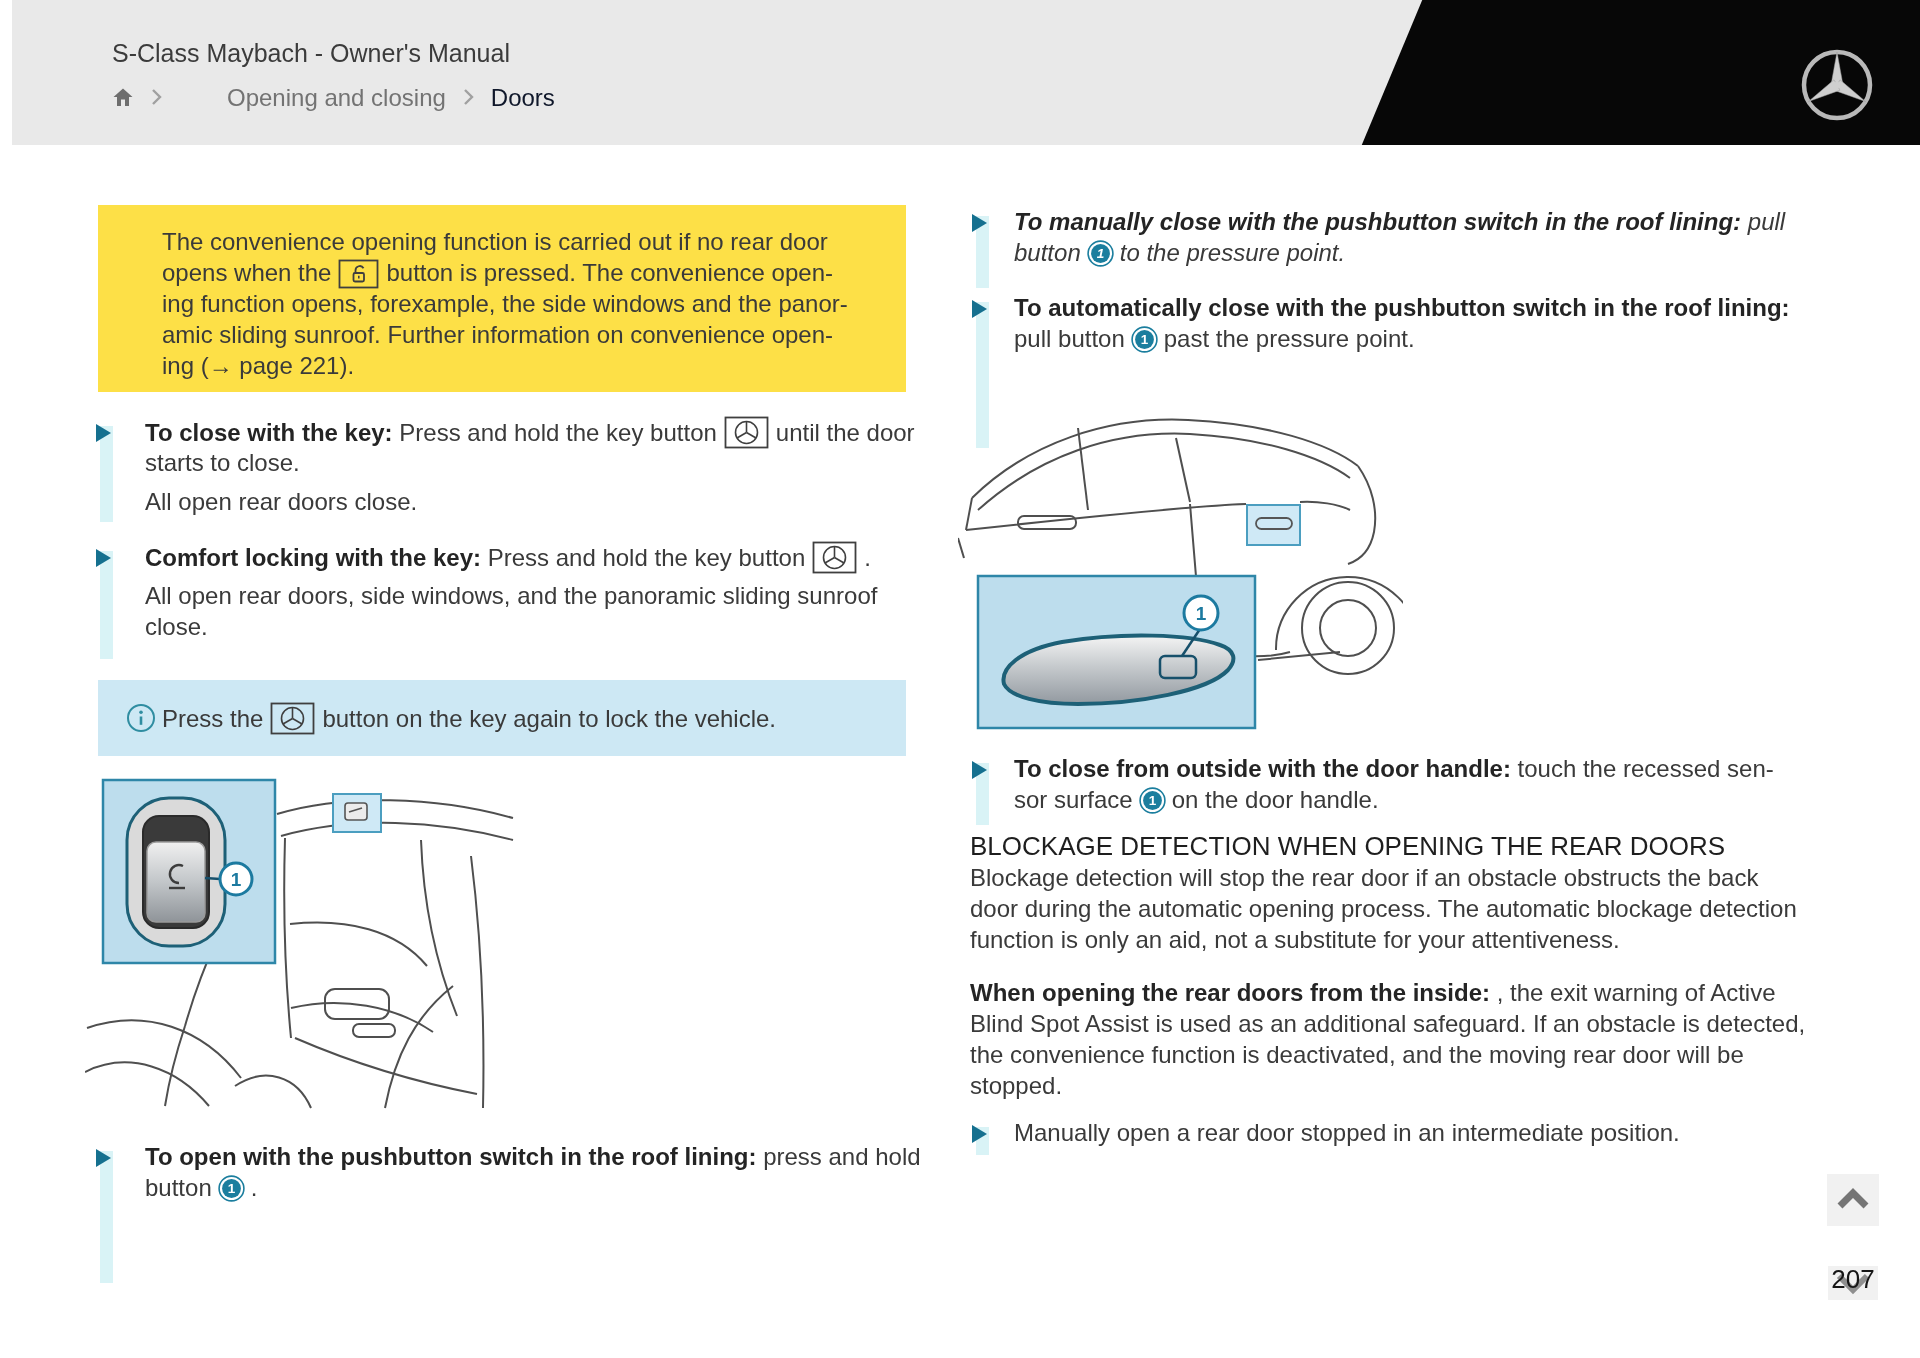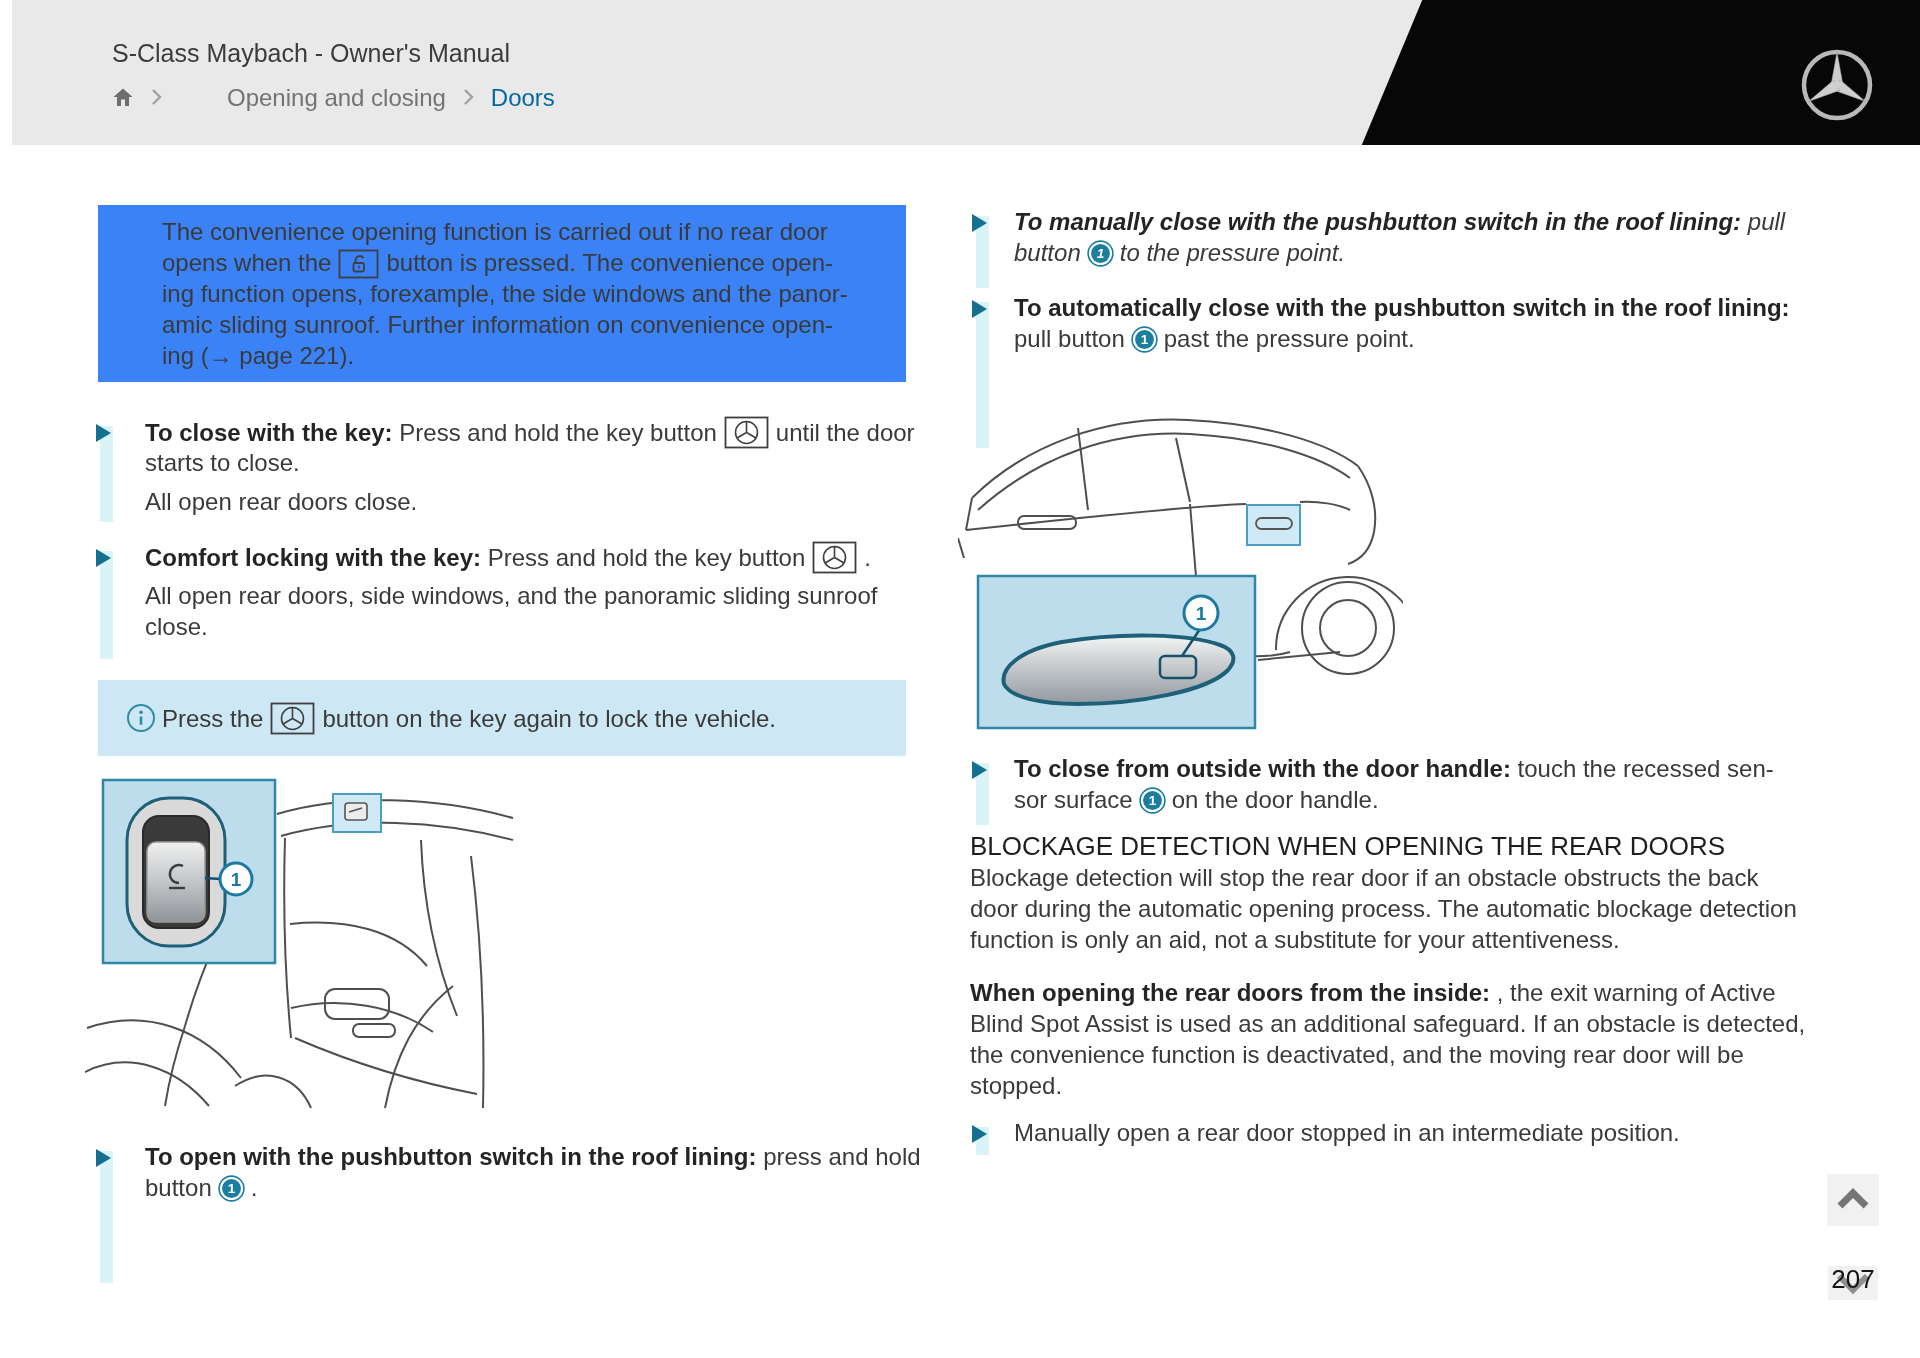--- a/index.html
+++ b/index.html
@@ -8,28 +8,28 @@
           color:#3a3a3a; font-size:24px; line-height:31px; }
 
   
   .header { position:absolute; left:12px; top:0; width:1920px; height:145px; background:#e9e9e9;padding-left:48px; }
   .header-wedge { position:absolute; left:0; top:0; width:1920px; height:145px; background:#070707;
                   clip-path:polygon(73.45% 0, 100% 0, 100% 100%, 70.3% 100%); }
   .brand-logo { position:absolute; left:1787px; top:47px; }
   .header-title { position:absolute; left:100px; top:38px; font-size:25px; color:#3b3b3b; }
   .breadcrumb { position:absolute; left:100px; top:82px; height:30px; display:flex; align-items:center; gap:17px; }
   .crumb-muted { color:#737373; font-size:24px;margin-left:48px; }
-  .crumb-current { color:#0369a1; font-size:24px; }
+  .crumb-current { color:#0f172a; font-size:24px; }
 
   
   .abs { position:absolute; }
   .line { height:31px; white-space:nowrap; }
   b, .bold { font-weight:bold; color:#242424; }
 
-  .notice { left:98px; top:205px; width:808px; background:#3b82f6; padding:11px 40px 11px 64px; }
+  .notice { left:98px; top:205px; width:808px; background:#fde047; padding:21px 40px 11px 64px; }
   .infobox { left:98px; top:680px; width:808px; height:76px; background:#cde8f4; }
   .infobox .ib-icon { position:absolute; left:28px; top:23px; }
   .infobox .ib-text { position:absolute; left:64px; top:22px; white-space:nowrap; }
 
   .li { position:absolute; }
   .li .arrow { position:absolute; left:0; top:8px; width:0; height:0;
                border-top:9px solid transparent; border-bottom:9px solid transparent;
                border-left:15px solid #15708f; }
   .li .stripe { position:absolute; left:4px; top:10px; width:13px; background:#d9f3f6; }
   .li .body-l { margin-left:49px; }

